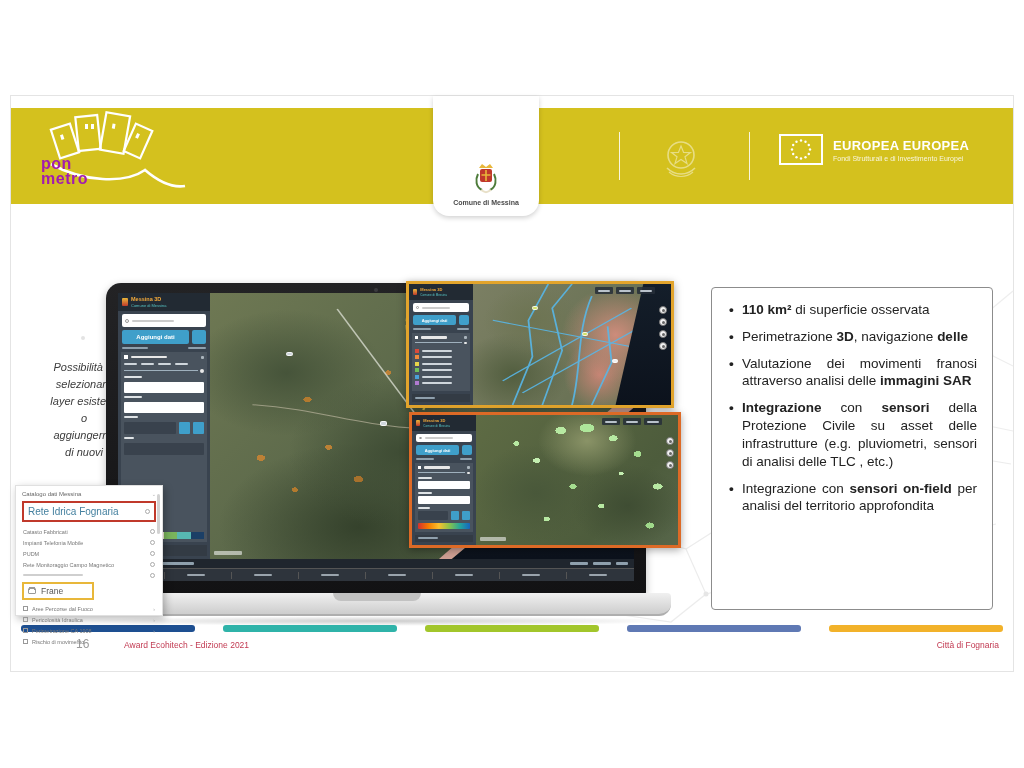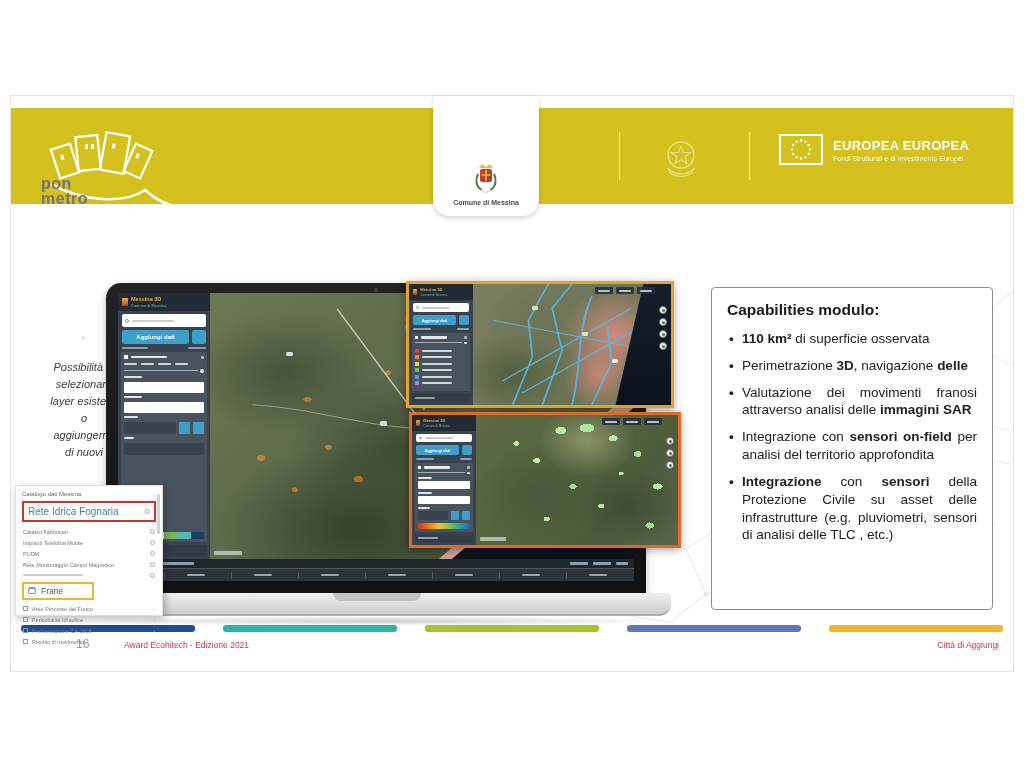--- a/index.html
+++ b/index.html
@@ -5,21 +5,21 @@
   * { margin:0; padding:0; box-sizing:border-box; }
   html,body { width:1024px; height:768px; background:#ffffff; font-family:"Liberation Sans", sans-serif; overflow:hidden; }
   .slide { position:absolute; left:10px; top:95px; width:1004px; height:577px; background:#fff; border:1px solid #e4e4e4; }
 
   
   .band { position:absolute; left:0; top:12px; width:100%; height:96px; background:#d4c11e; }
   .comune-card { position:absolute; left:422px; top:0; width:106px; height:120px; background:#fff;
                  border-radius:0 0 16px 16px; box-shadow:0 2px 5px rgba(0,0,0,.18); z-index:3;
                  display:flex; flex-direction:column; align-items:center; justify-content:flex-end; padding-bottom:10px; }
   .comune-label { font-size:7px; font-weight:bold; color:#4a4a4a; margin-top:3px; }
-  .ponmetro { position:absolute; left:22px; top:32px; width:160px; height:90px; z-index:2; color:#737373; }
+  .ponmetro { position:absolute; left:22px; top:12px; width:160px; height:90px; z-index:2; color:#a21caf; }
   .ponmetro-text { position:absolute; left:8px; top:48px; line-height:0.95; font-weight:bold; font-size:16px; letter-spacing:.5px; }
   .hdr-divider { position:absolute; top:36px; width:1px; height:48px; background:rgba(255,255,255,.85); z-index:2; }
   .emblem { position:absolute; left:648px; top:38px; width:44px; height:46px; opacity:.45; z-index:2; }
   .eu-block { position:absolute; left:768px; top:38px; display:flex; align-items:center; gap:10px; z-index:2; }
   .eu-flag { width:44px; height:31px; border:2px solid #fff; position:relative; }
   .eu-text-title { color:#fff; font-weight:bold; font-size:13px; letter-spacing:.3px; }
   .eu-text-sub { color:rgba(255,255,255,.85); font-size:7px; margin-top:2px; }
 
   
   .page-title { position:absolute; left:0; top:121px; width:100%; text-align:center;
@@ -600,27 +600,26 @@
           <span class="ctrl-circle">
               <i></i>
             </span>
         </div>
         <span class="sk" style="position:absolute; left:4px; bottom:4px; width:26px; height:4px; background:rgba(255,255,255,.55)"></span>
       </div>
     </div>
   </div>
 
   <div class="cap-box">
-    <div class="cap-heading">Capabilities modulo:</div>
     <ul class="cap-list">
         <li><span class="b">110 km²</span><span> di superficie osservata</span></li>
         <li><span>Perimetrazione </span><span class="b">3D</span><span>, navigazione </span><span class="b">delle</span></li>
         <li><span>Valutazione dei movimenti franosi attraverso analisi delle </span><span class="b">immagini SAR</span></li>
+        <li><span class="b">Integrazione</span><span> con </span><span class="b">sensori</span><span> della Protezione Civile su asset delle infrastrutture (e.g. pluviometri, sensori di analisi delle TLC , etc.)</span></li>
         <li><span>Integrazione con </span><span class="b">sensori on-field</span><span> per analisi del territorio approfondita</span></li>
-        <li><span class="b">Integrazione</span><span> con </span><span class="b">sensori</span><span> della Protezione Civile su asset delle infrastrutture (e.g. pluviometri, sensori di analisi delle TLC , etc.)</span></li>
       </ul>
   </div>
 
   <div class="catalog">
     <div class="cat-header">
       <span>Catalogo dati Messina</span>
       <span class="chev">⌄</span>
     </div>
     <div class="cat-featured">
       <span class="cat-featured-label">Rete Idrica Fognaria</span>
@@ -680,15 +679,15 @@
   <div class="footer-bars" id="footer-bars">
       <div style="background: rgb(29, 79, 145);"></div>
       <div style="background: rgb(47, 179, 169);"></div>
       <div style="background: rgb(162, 198, 43);"></div>
       <div style="background: rgb(95, 121, 180);"></div>
       <div style="background: rgb(242, 178, 42);"></div>
     </div>
   <div class="footer-text">
     <span class="page-num">16</span>
     <span class="footer-left">Award Ecohitech - Edizione 2021</span>
-    <span class="footer-right">Città di Aggiungi</span>
+    <span class="footer-right">Città di Fognaria</span>
   </div>
 </div>
 
 </body></html>

